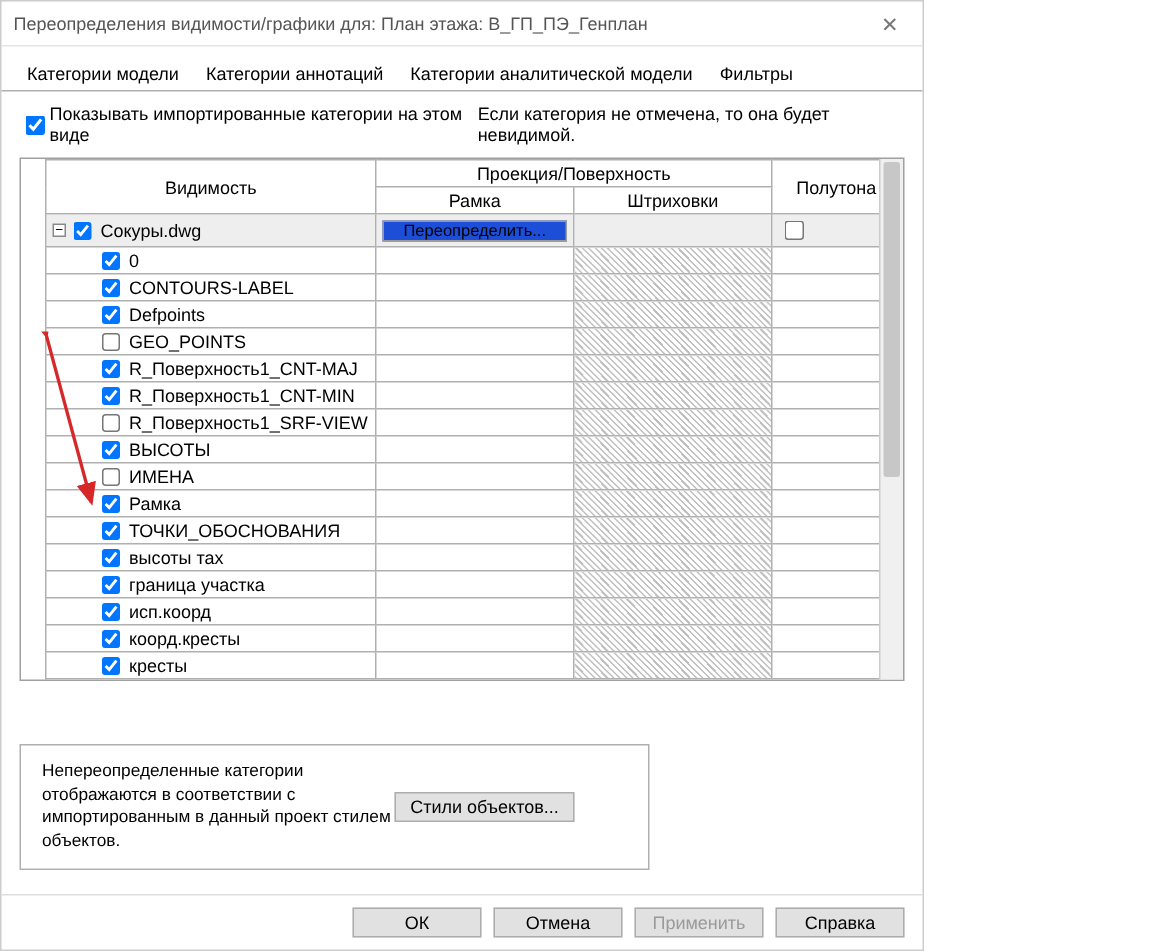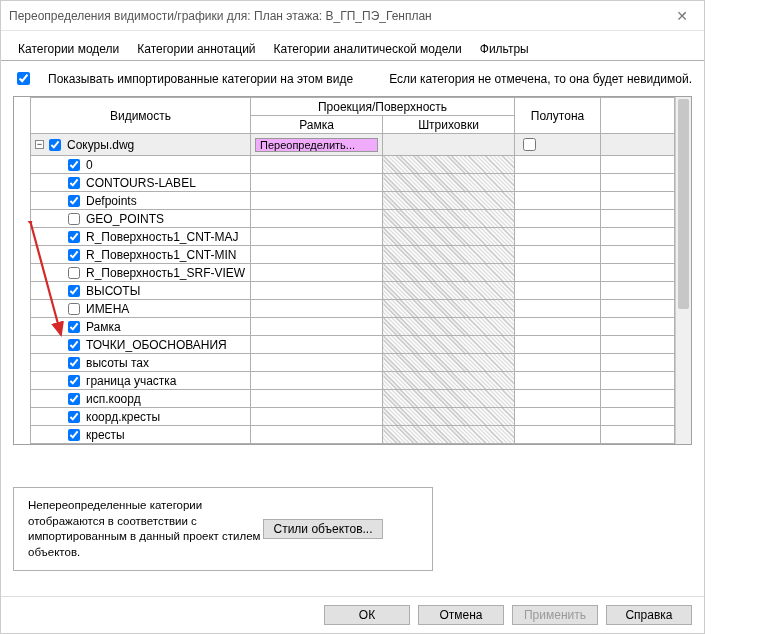--- a/index.html
+++ b/index.html
@@ -8,21 +8,21 @@
     font-family: "Segoe UI", Tahoma, sans-serif;
     font-size: 11px;
     background: #fff;
     color: #000;
     width: 773px;
     height: 634px;
     overflow: hidden;
     position: relative;
   }
   .window {
-    width: 705px;
+    width: 616px;
     height: 634px;
     border: 1px solid #ccc;
     background: #fff;
     display: flex;
     flex-direction: column;
   }
   .titlebar {
     height: 30px;
     display: flex;
     align-items: center;
@@ -70,21 +70,21 @@
     display: flex;
     flex-direction: column;
   }
   .toprow {
     display: flex;
     justify-content: space-between;
     align-items: center;
     margin-bottom: 8px;
     font-size: 12px;
   }
-  .toprow label { display: flex; align-items: center; gap: 15px; }
+  .toprow label { display: flex; align-items: center; gap: 0; }
   .gridwrap {
     border: 1px solid #a0a0a0;
     flex: 0 0 345px;
     display: flex;
     padding-left: 16px;
   }
   .gridmain { flex: 1; overflow: hidden; display: flex; flex-direction: column; }
   .vscroll {
     width: 16px;
     background: #f0f0f0;
@@ -142,24 +142,24 @@
   .treecell .indent { display:inline-block; width: 30px; }
   .treecell input[type=checkbox] {
     margin: 0 3px 0 0;
     width: 12px; height: 12px;
   }
   .selrow { background: #eee; }
   .overridebtn {
     font-size: 11px;
     padding: 0 4px;
     border: 1px solid #999;
-    background: #f0abfc;
+    background: #1d4ed8;
     display: inline-block;
     width: 100%;
-    text-align: left;
+    text-align: center;
   }
   .hatchcell { background: repeating-linear-gradient(45deg,#bdbdbd,#bdbdbd 1px,#fff 1px,#fff 3px); }
   .centerchk { text-align:center; }
   .btnrow {
     display: flex;
     gap: 10px;
     margin-top: 8px;
   }
   button.std {
     font-family: inherit;

